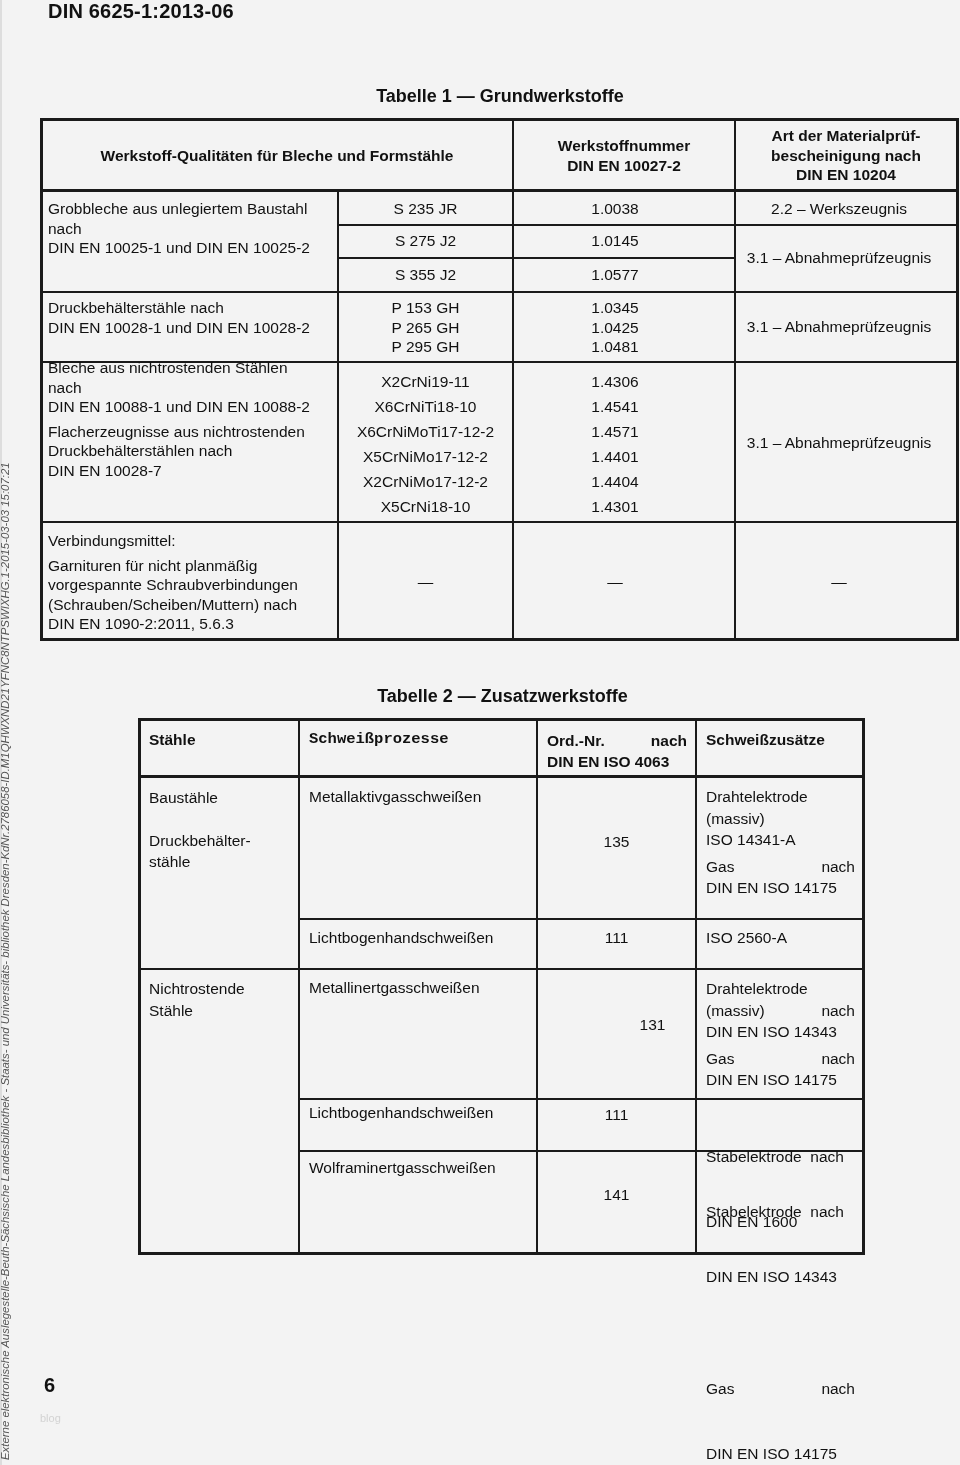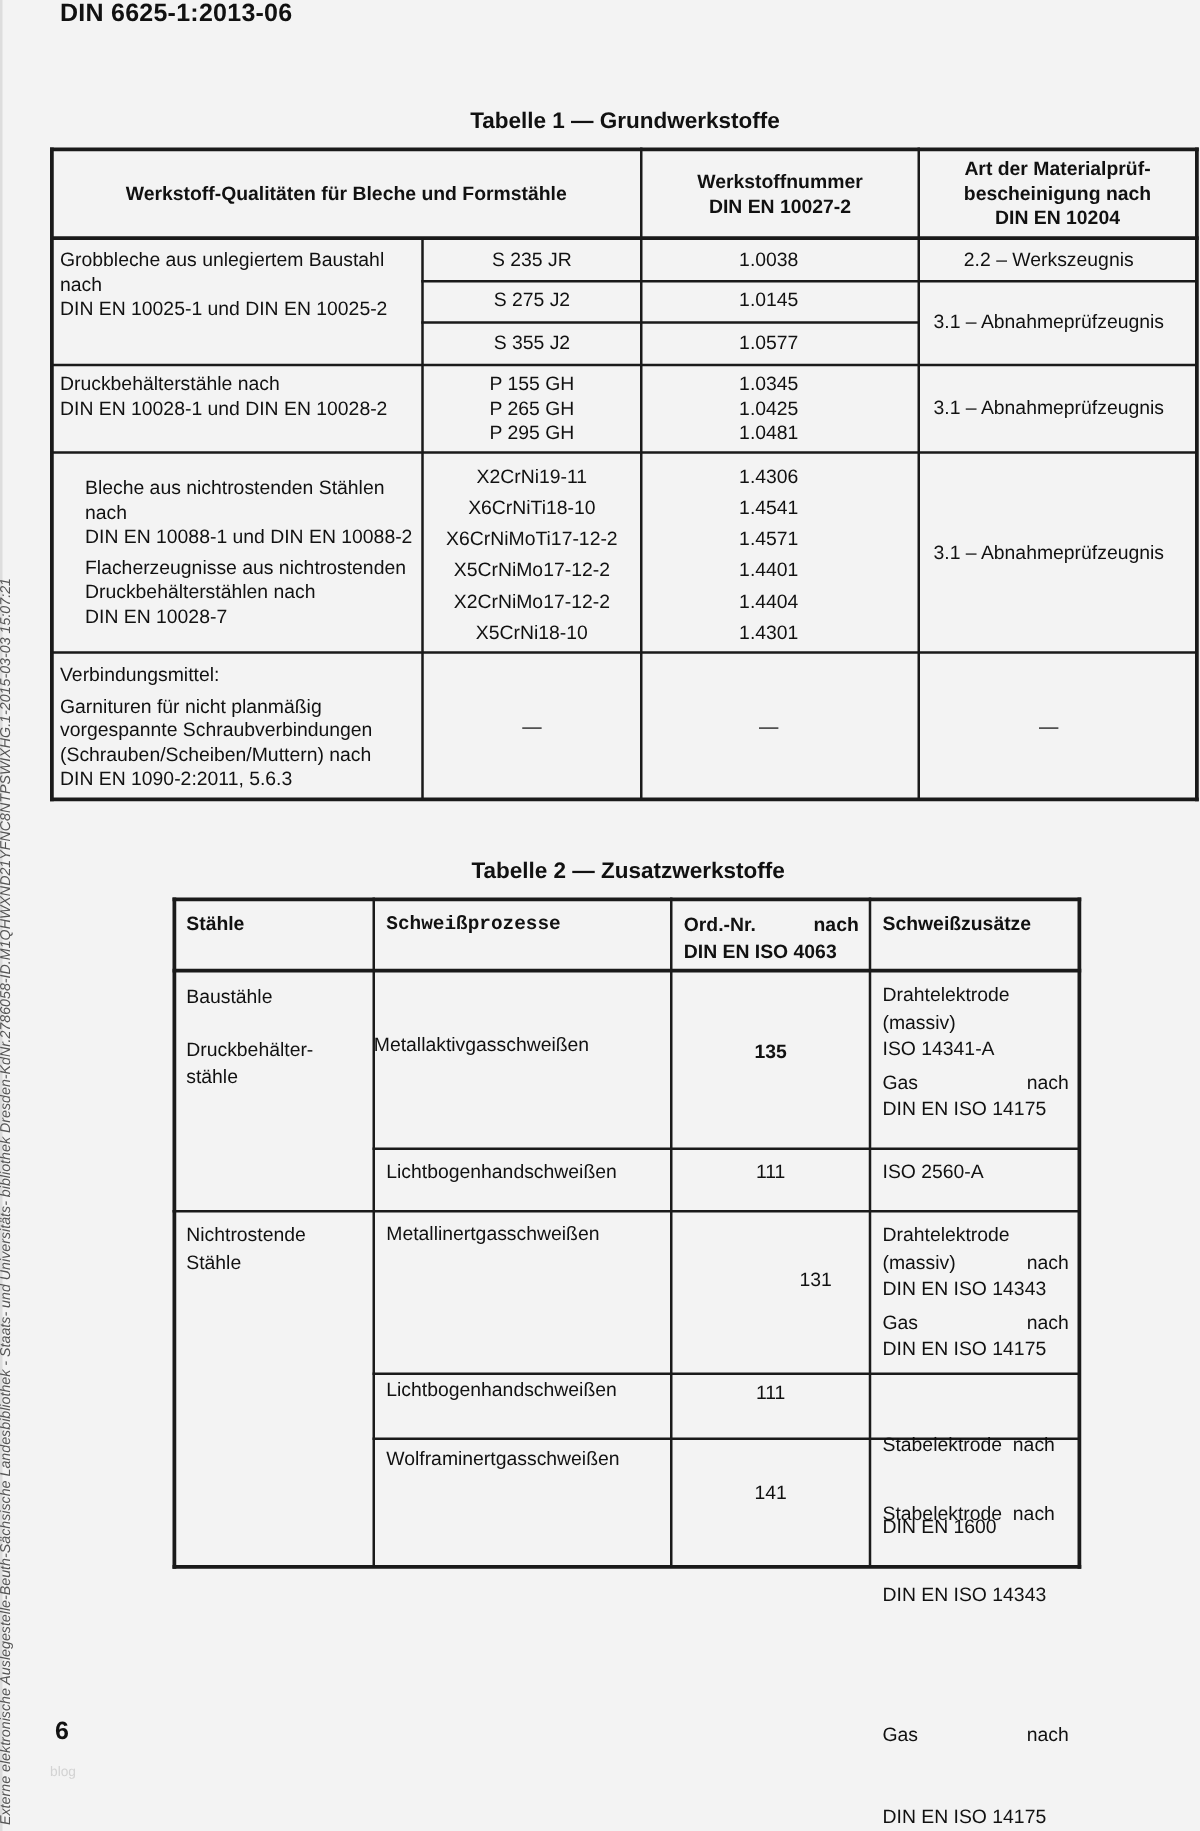--- a/index.html
+++ b/index.html
@@ -83,32 +83,32 @@
   <div class="cell c" style="left:514px; width:202px; top:231px;">1.0145</div>
   <div class="cell c" style="left:514px; width:202px; top:265px;">1.0577</div>
   <div class="cell c" style="left:736px; width:206px; top:199px;">2.2 – Werkszeugnis</div>
   <div class="cell c" style="left:736px; width:206px; top:248px;">3.1 – Abnahmeprüfzeugnis</div>
 
   <div class="cell" style="left:48px; width:288px; top:298px;">
     <div>Druckbehälterstähle nach</div>
     <div>DIN EN 10028-1 und DIN EN 10028-2</div>
   </div>
   <div class="cell c" style="left:339px; width:173px; top:298px;">
-    <div>P 155 GH</div>
+    <div>P 153 GH</div>
     <div>P 265 GH</div>
     <div>P 295 GH</div>
   </div>
   <div class="cell c" style="left:514px; width:202px; top:298px;">
     <div>1.0345</div>
     <div>1.0425</div>
     <div>1.0481</div>
   </div>
   <div class="cell c" style="left:736px; width:206px; top:317px;">3.1 – Abnahmeprüfzeugnis</div>
 
-  <div class="cell" style="left:48px; width:288px; top:381px;margin-left:20px;">
+  <div class="cell" style="left:48px; width:288px; top:358px;">
     <div>Bleche aus nichtrostenden Stählen</div>
     <div>nach</div>
     <div>DIN EN 10088-1 und DIN EN 10088-2</div>
     <div style="height:5px"></div>
     <div>Flacherzeugnisse aus nichtrostenden</div>
     <div>Druckbehälterstählen nach</div>
     <div>DIN EN 10028-7</div>
   </div>
   <div class="cell c" style="left:339px; width:173px; top:369px; line-height:25px;">
     <div>X2CrNi19-11</div>
@@ -169,22 +169,22 @@
     <div>DIN EN ISO 4063</div>
   </div>
   <div class="cell b" style="left:706px; top:730px;">Schweißzusätze</div>
 
   <div class="cell" style="left:149px; width:140px; top:787px; line-height:21.5px;">
     <div>Baustähle</div>
     <div style="height:21px"></div>
     <div>Druckbehälter-</div>
     <div>stähle</div>
   </div>
-  <div class="cell" style="left:299px; top:787px;margin-top:40px;">Metallaktivgasschweißen</div>
-  <div class="cell c" style="left:538px; width:157px; top:832px;font-weight:bold;">135</div>
+  <div class="cell" style="left:309px; top:787px;">Metallaktivgasschweißen</div>
+  <div class="cell c" style="left:538px; width:157px; top:832px;">135</div>
   <div class="cell" style="left:706px; width:149px; top:786px; line-height:21.5px;">
     <div>Drahtelektrode</div>
     <div>(massiv)</div>
     <div>ISO 14341-A</div>
     <div style="height:5px"></div>
     <div style="display:flex; justify-content:space-between;">
       <span>Gas</span>
       <span>nach</span>
     </div>
     <div>DIN EN ISO 14175</div>

